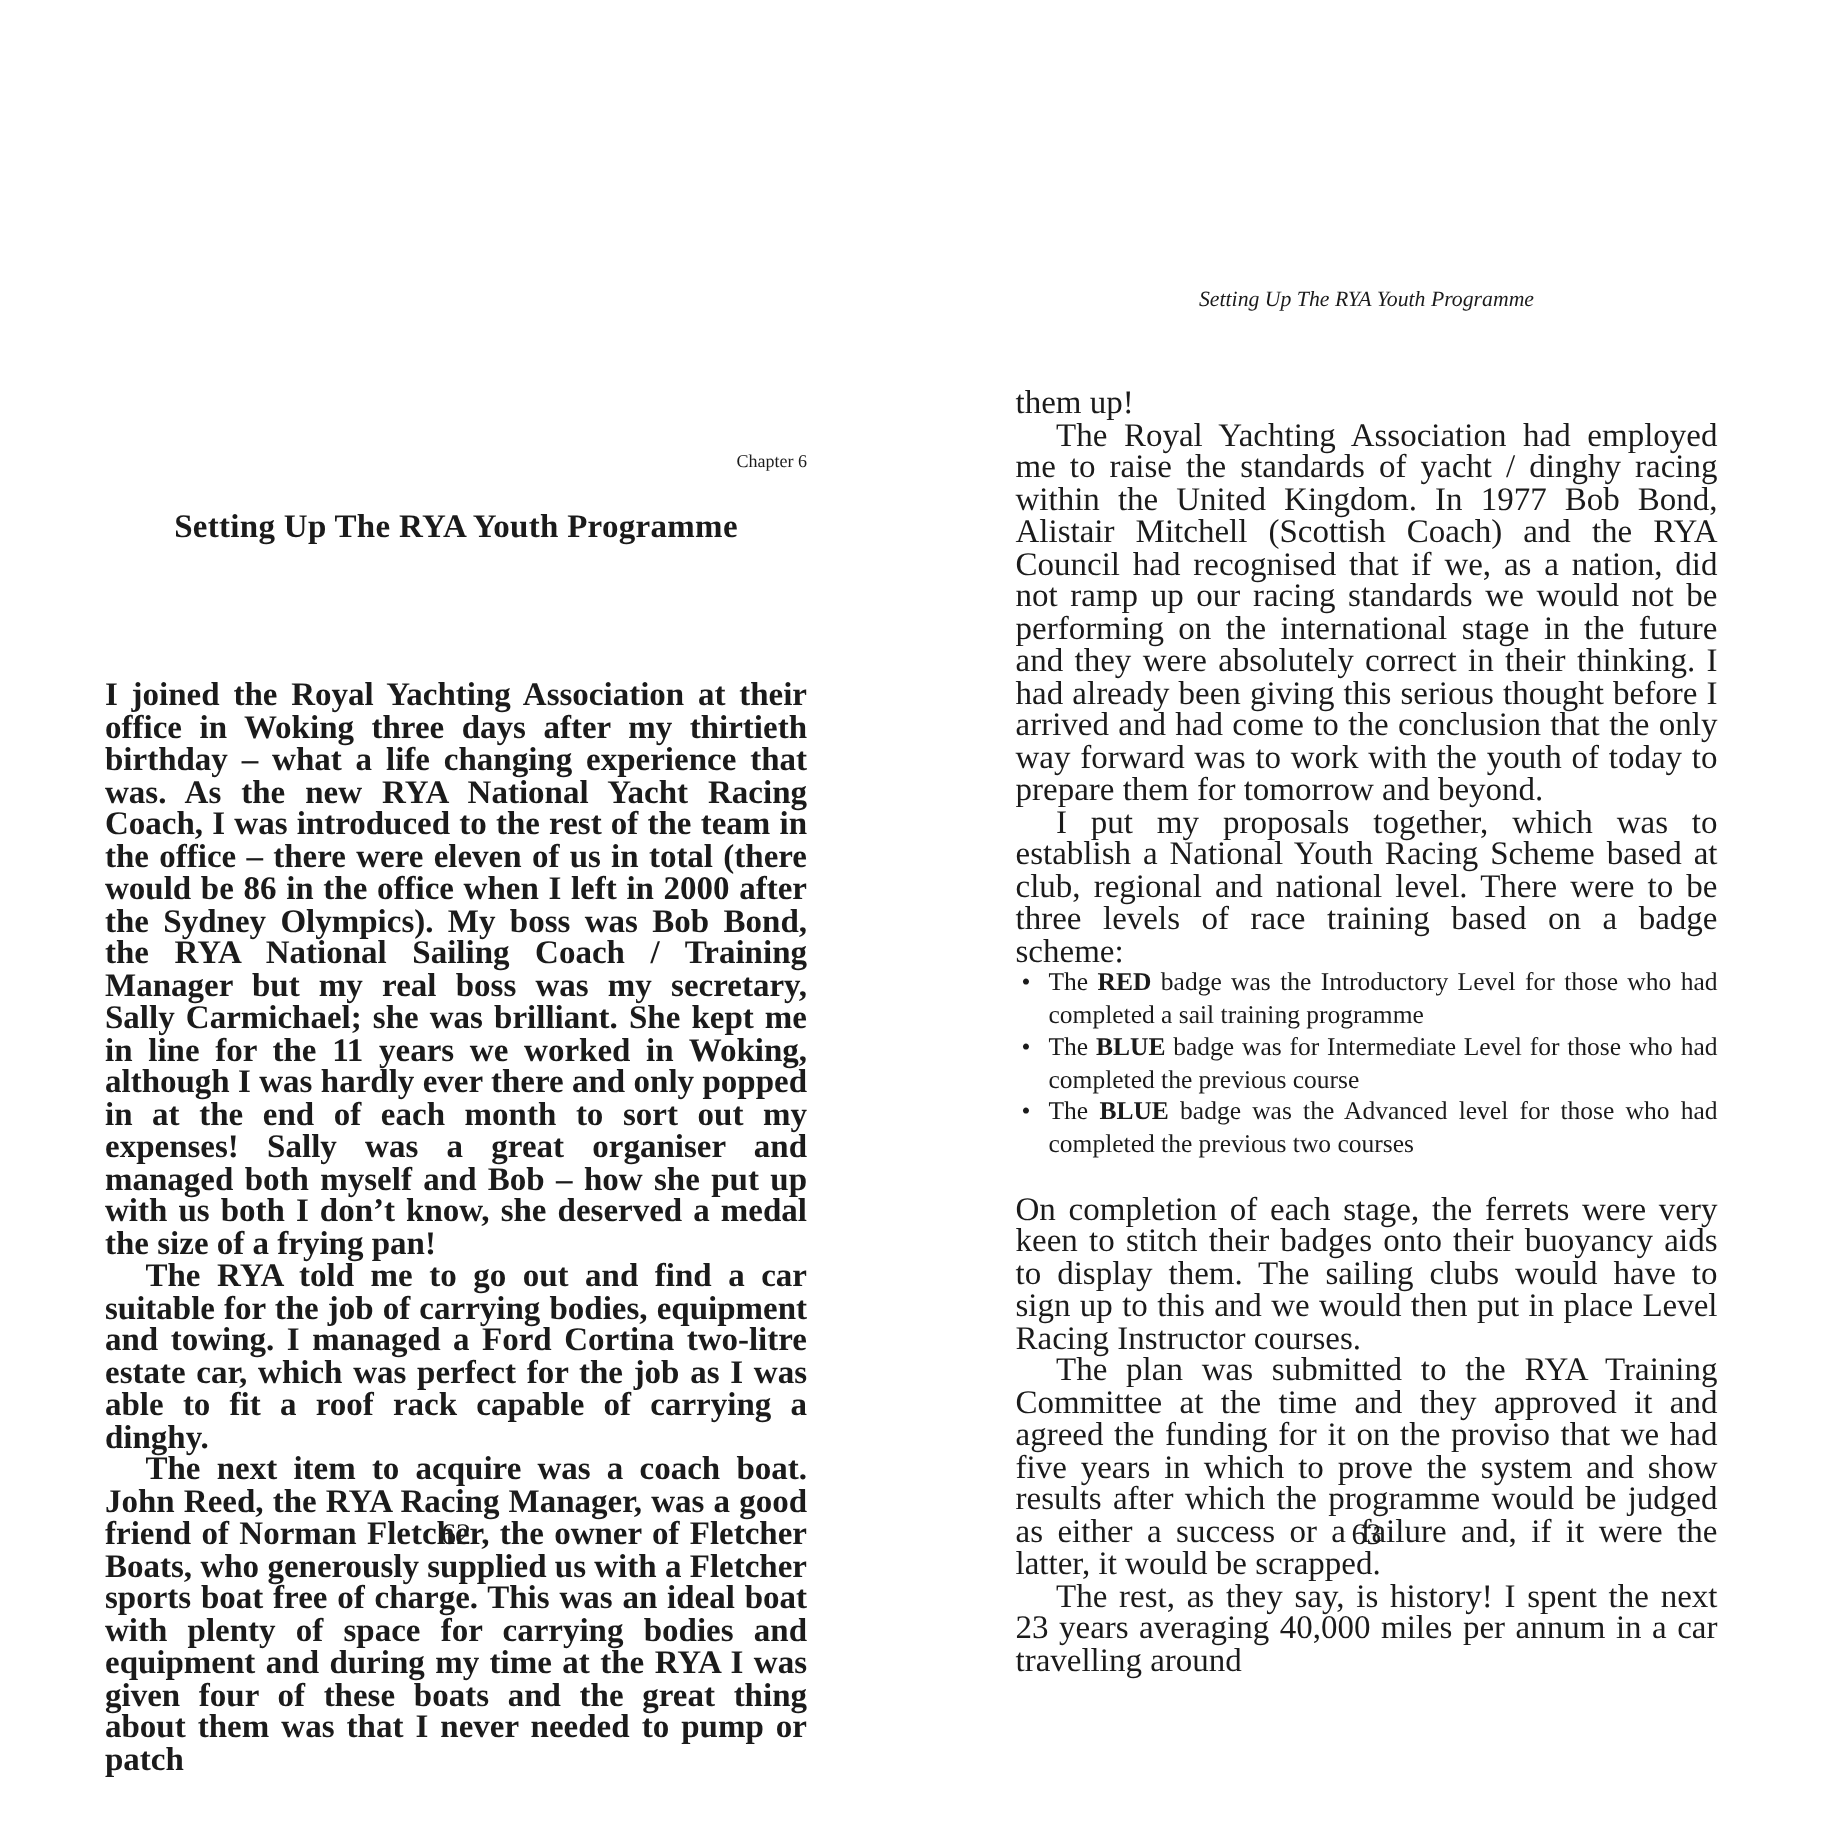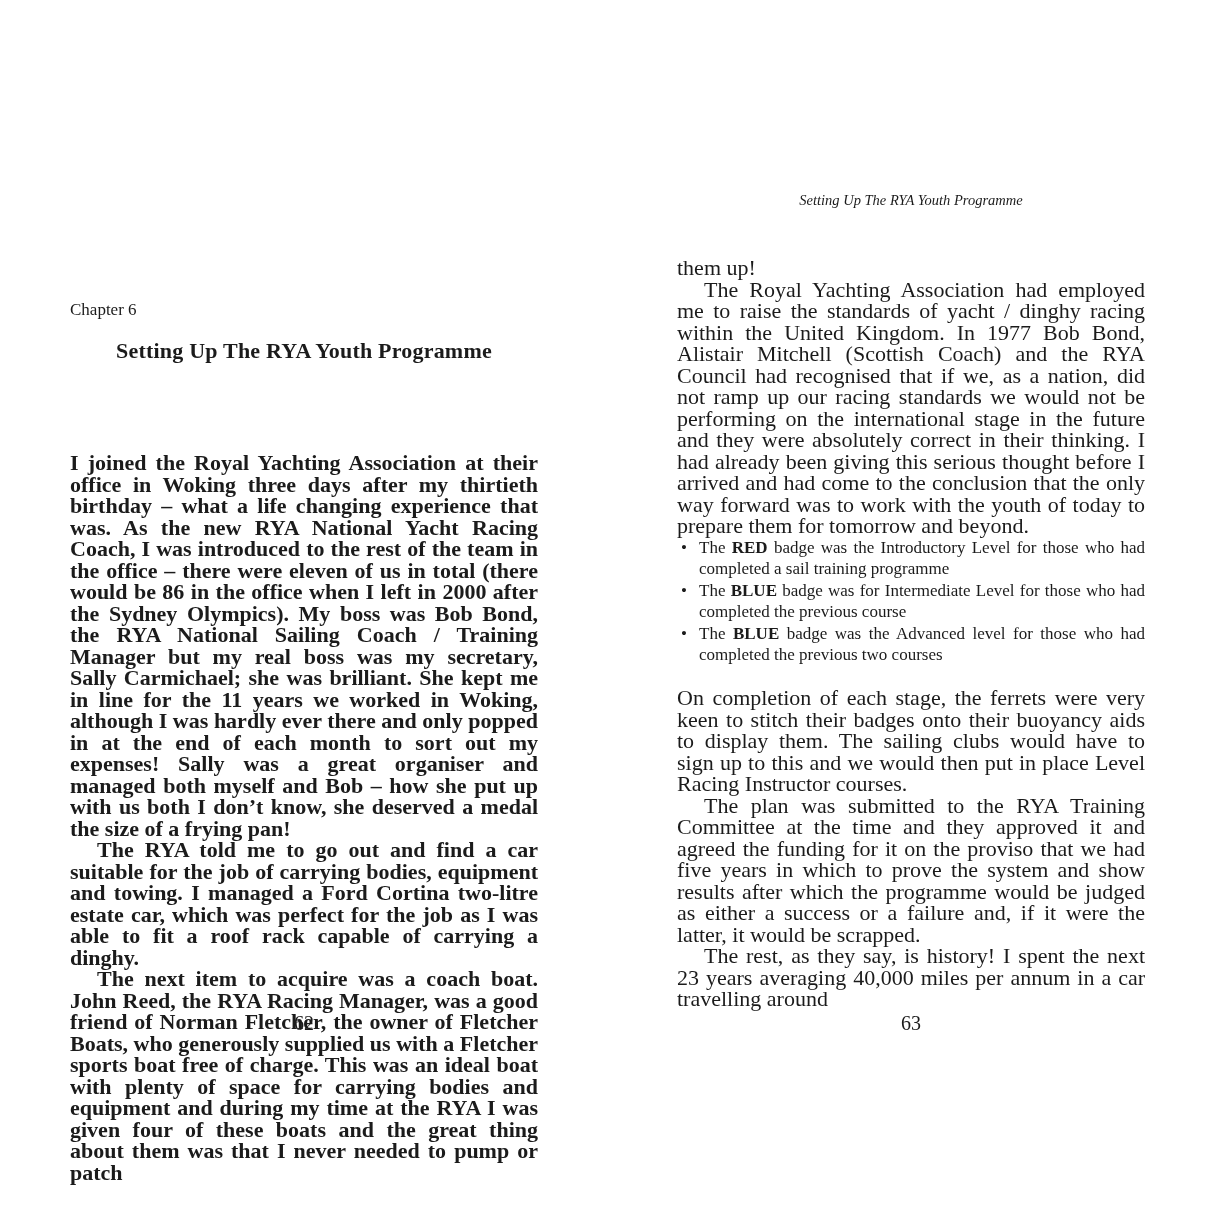--- a/index.html
+++ b/index.html
@@ -22,22 +22,22 @@
     height: 1066px;
   }
   .page-left  { left: 70px;  }
   .page-right { left: 677px; }
 
   .chapter-label {
     position: absolute;
     top: 300px;
     left: 0;
     width: 100%;
-    text-align: left;
-    font-size: 17px;
+    text-align: right;
+    font-size: 12px;
   }
   .chapter-title {
     position: absolute;
     top: 338px;
     left: 0;
     width: 100%;
     margin: 0;
     text-align: center;
     font-size: 22px;
     font-weight: bold;
@@ -112,20 +112,21 @@
       <p class="indent">The next item to acquire was a coach boat. John Reed, the RYA Racing Manager, was a good friend of Norman Fletcher, the owner of Fletcher Boats, who generously supplied us with a Fletcher sports boat free of charge. This was an ideal boat with plenty of space for carrying bodies and equipment and during my time at the RYA I was given four of these boats and the great thing about them was that I never needed to pump or patch</p>
     </div>
     <div class="page-number">62</div>
   </section>
 
   <section class="page page-right">
     <div class="running-header">Setting Up The RYA Youth Programme</div>
     <div class="body-text body-right">
       <p class="noindent">them up!</p>
       <p class="indent">The Royal Yachting Association had employed me to raise the standards of yacht / dinghy racing within the United Kingdom. In 1977 Bob Bond, Alistair Mitchell (Scottish Coach) and the RYA Council had recognised that if we, as a nation, did not ramp up our racing standards we would not be performing on the international stage in the future and they were absolutely correct in their thinking. I had already been giving this serious thought before I arrived and had come to the conclusion that the only way forward was to work with the youth of today to prepare them for tomorrow and beyond.</p>
+      <p class="indent">I put my proposals together, which was to establish a National Youth Racing Scheme based at club, regional and national level. There were to be three levels of race training based on a badge scheme:</p>
 
       <ul class="badge-list">
         <li>
           <span class="bullet-glyph">•</span><span>The </span><strong>RED</strong><span> badge was the Introductory Level for those who had completed a sail training programme</span>
         </li>
         <li>
           <span class="bullet-glyph">•</span><span>The </span><strong>BLUE</strong><span> badge was for Intermediate Level for those who had completed the previous course</span>
         </li>
         <li>
           <span class="bullet-glyph">•</span><span>The </span><strong>BLUE</strong><span> badge was the Advanced level for those who had completed the previous two courses</span>

